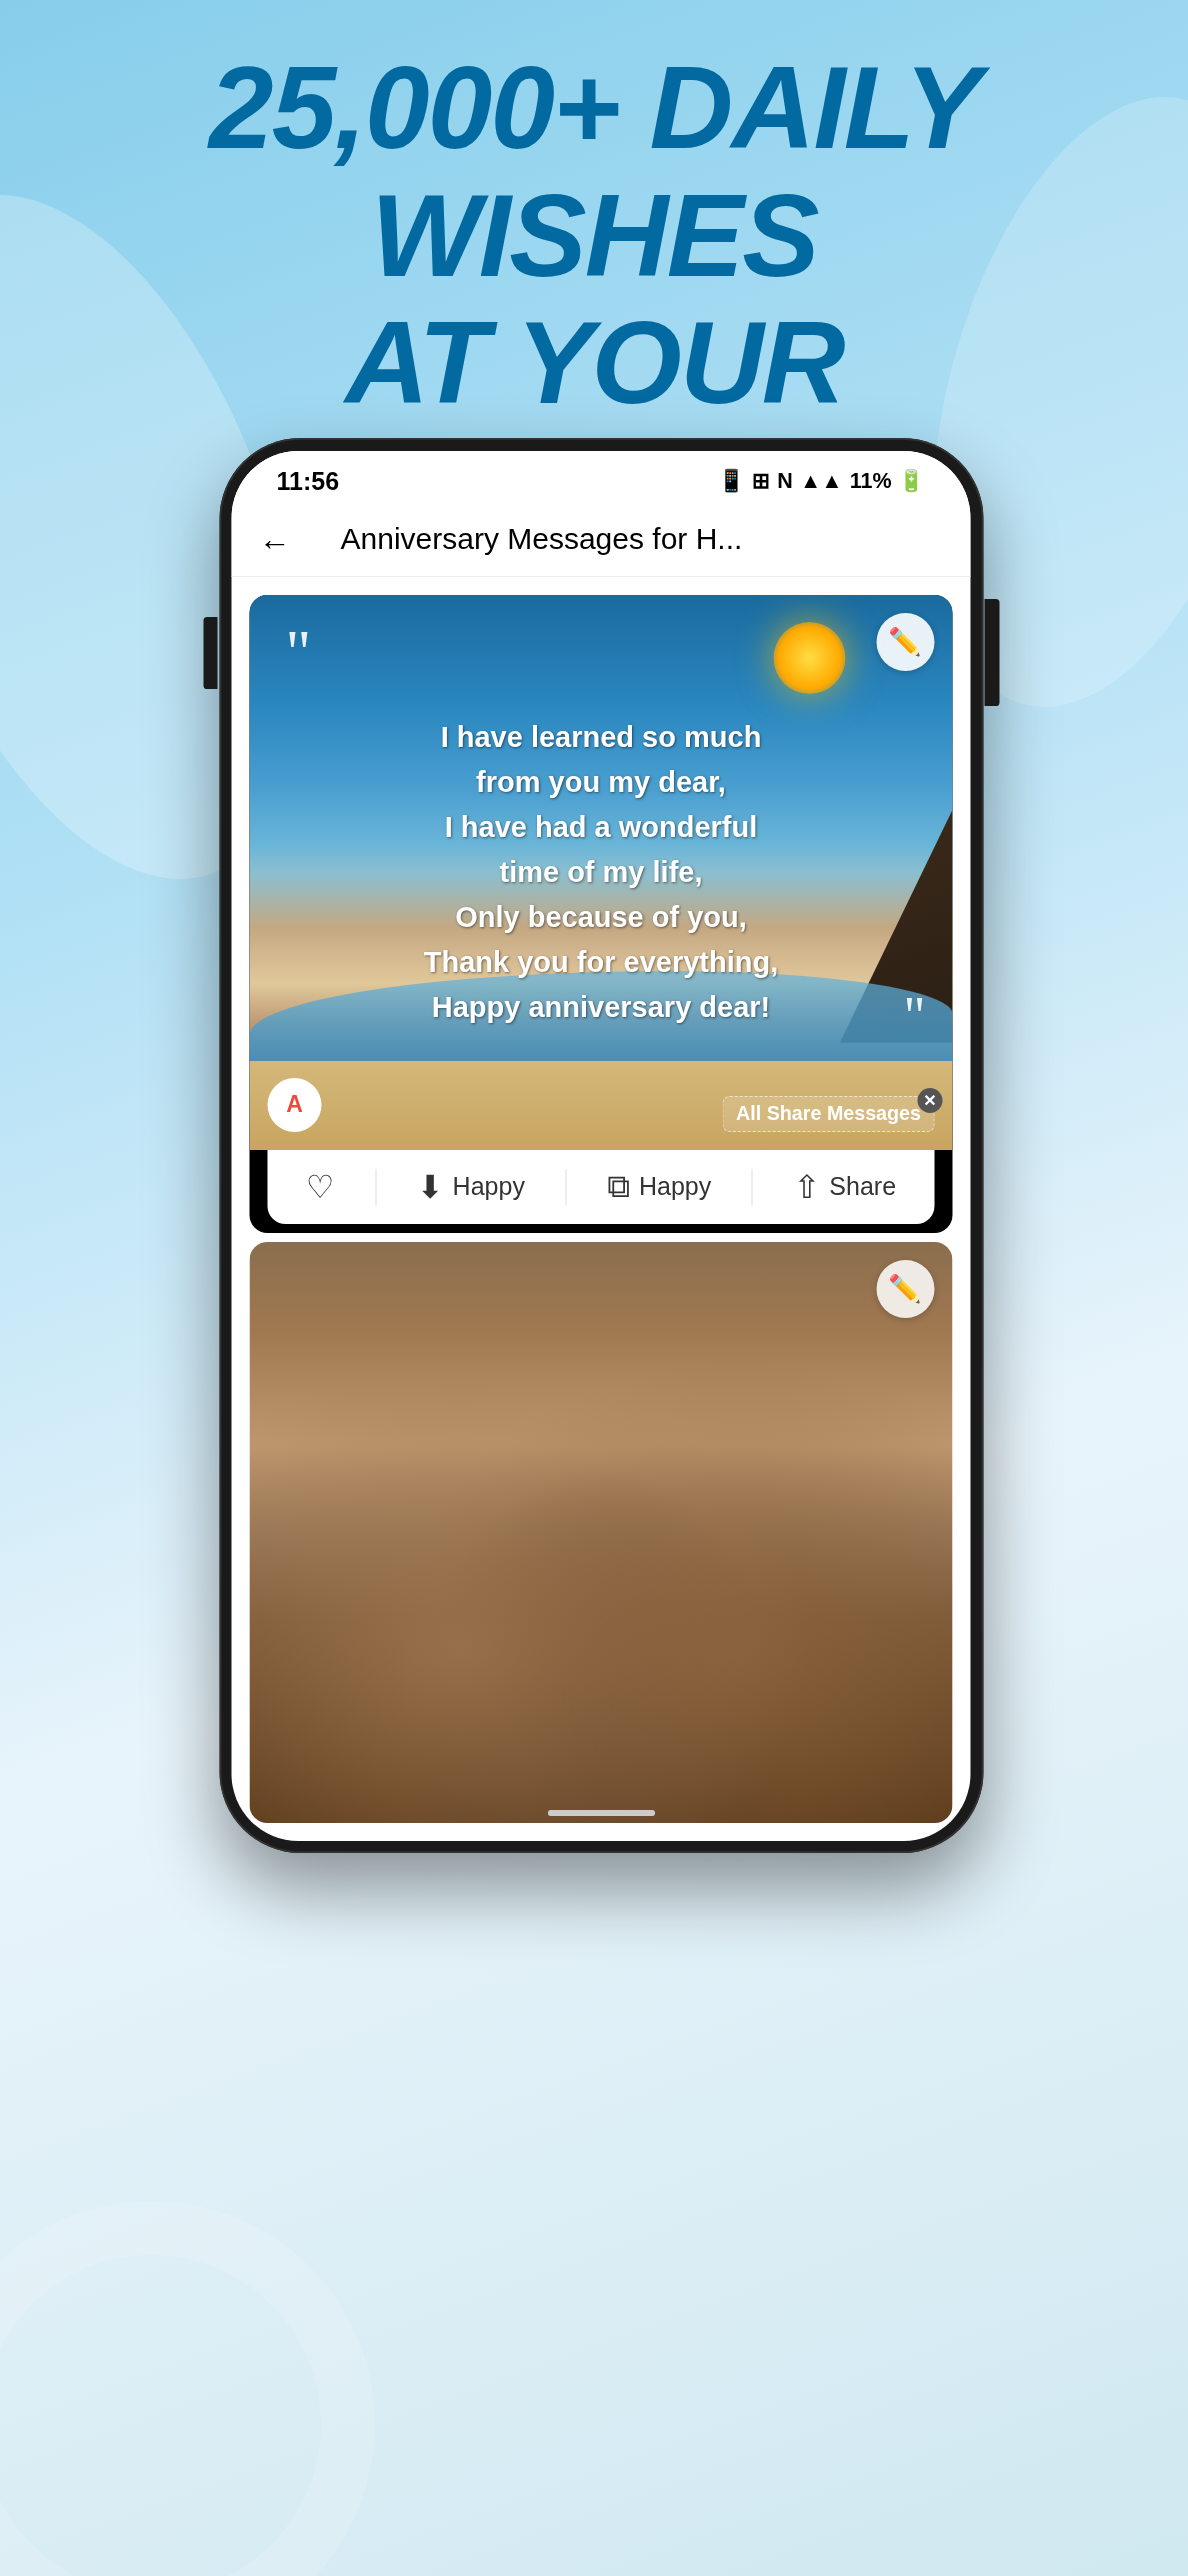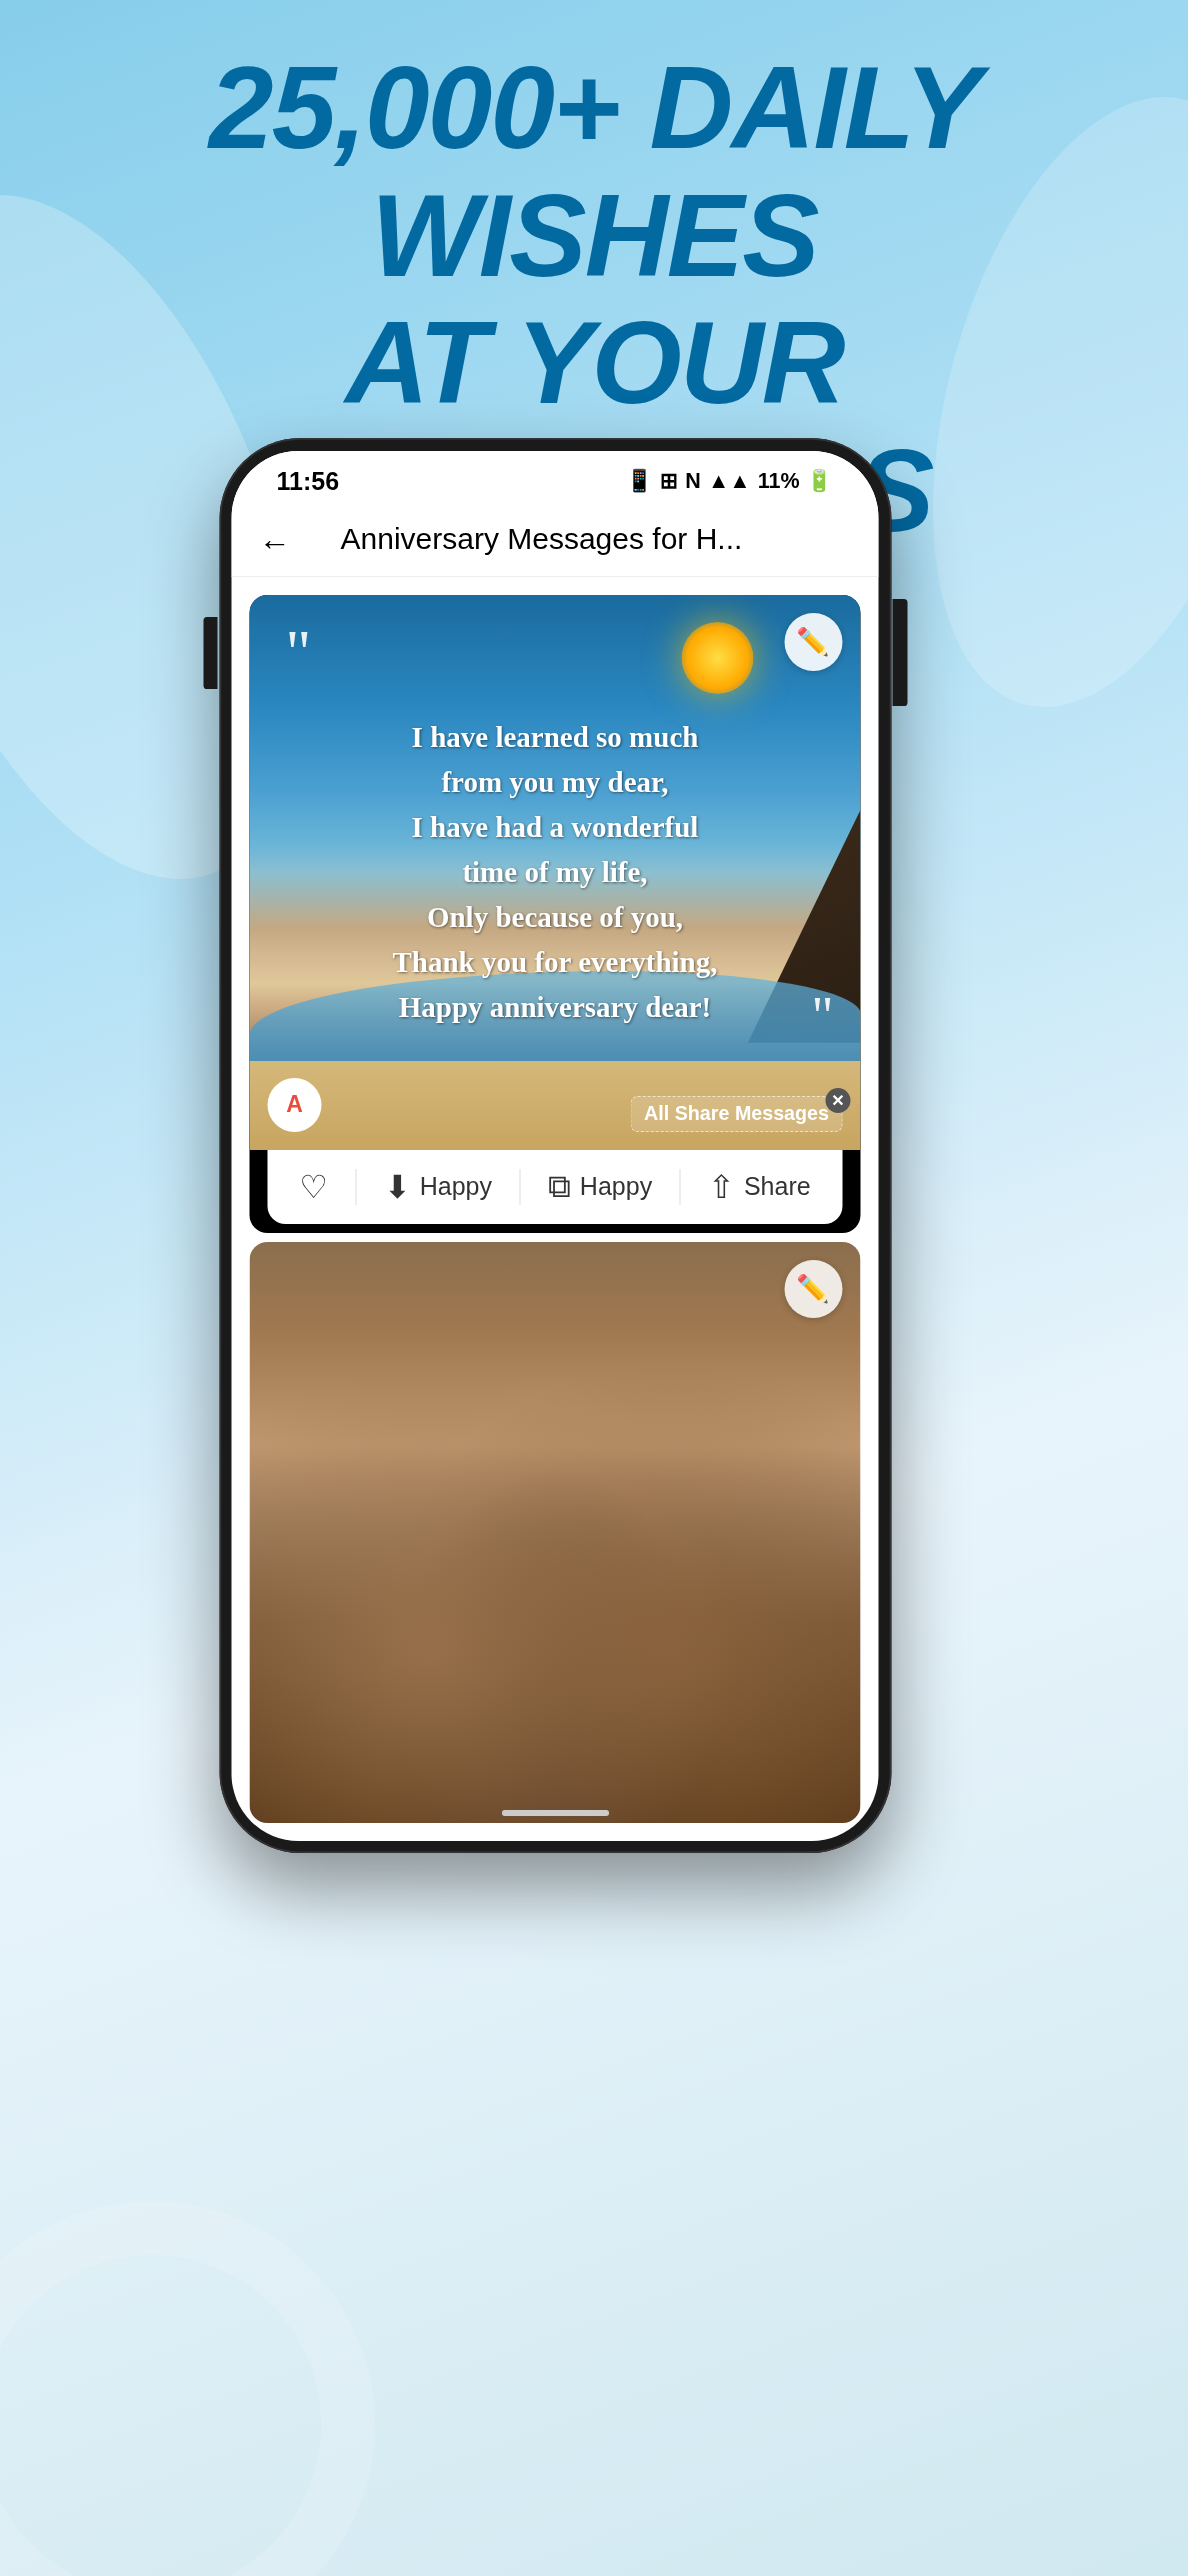--- a/index.html
+++ b/index.html
@@ -59,21 +59,21 @@
     
     .phone-wrapper {
       position: absolute;
       top: 438px;
       left: 50%;
       transform: translateX(-50%);
       width: 751px;
     }
 
     .phone-outer {
-      width: 672px;
+      width: 764px;
       background: #1a1a1a;
       border-radius: 81px;
       padding: 12.5px;
       box-shadow: 0 36px 72px rgba(0,0,0,0.4), inset 0 0 0 1.8px #333;
       position: relative;
     }
 
     
     .phone-outer::before {
       content: '';
@@ -247,21 +247,20 @@
       left: 50%;
       transform: translate(-50%, -50%);
       text-align: center;
       color: #fff;
       font-size: 29px;
       font-weight: 600;
       line-height: 1.55;
       text-shadow: 0.9px 0.9px 2.7px rgba(0,0,0,0.5);
       width: 90%;
       padding: 0 18px;
-      font-family: Liberation Serif, serif;
     }
 
     .edit-btn {
       position: absolute;
       top: 18px;
       right: 18px;
       width: 58px;
       height: 58px;
       background: rgba(255,255,255,0.9);
       border-radius: 50%;

